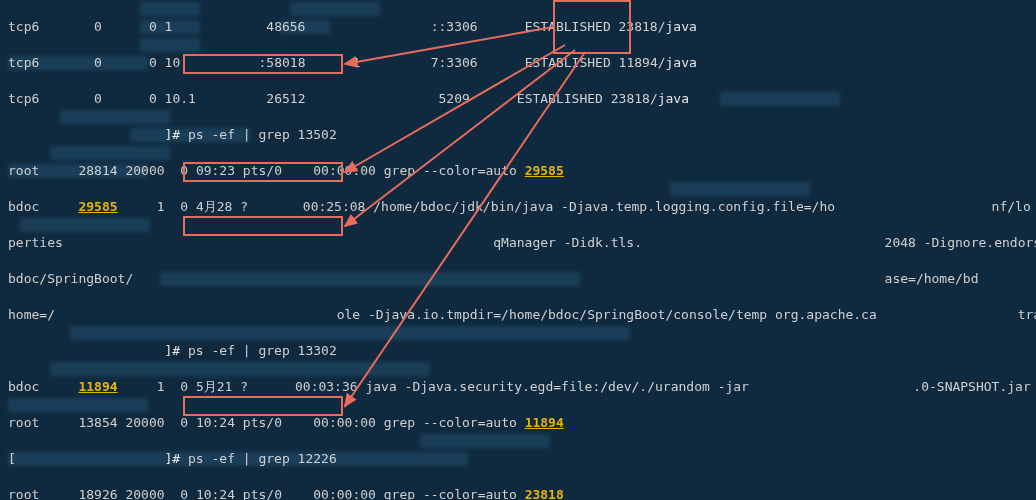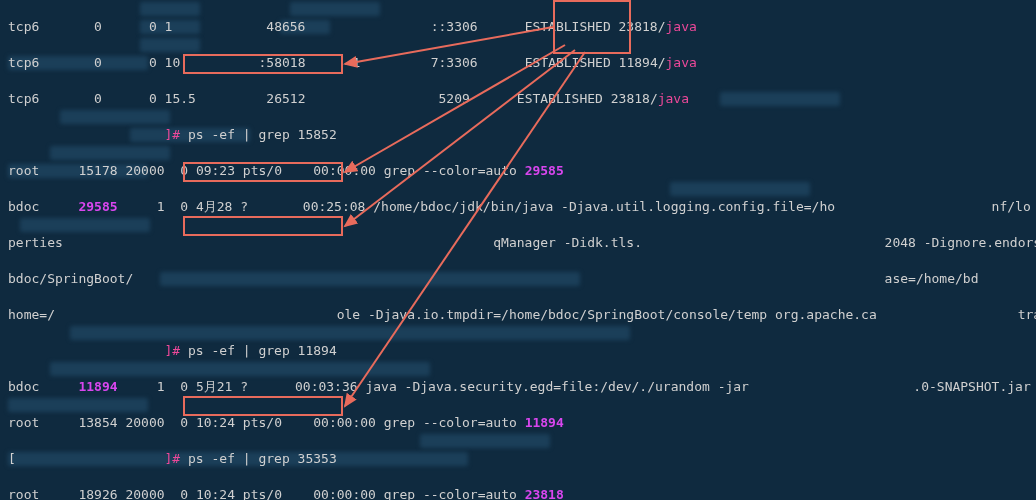--- a/index.html
+++ b/index.html
@@ -9,22 +9,22 @@
     font-family: "Consolas", "Monaco", monospace;
     font-size: 13px;
     line-height: 18px;
     width: 1036px;
     height: 500px;
     overflow: hidden;
     position: relative;
     white-space: pre;
   }
   .line { height: 18px; position: relative; }
-  .cyan { color: #ec4899; text-align: center; }
-  .red  { color: #d946ef; font-weight: bold; }
+  .cyan { color: #e5e5e5; text-align: center; }
+  .red  { color: #eab308; font-weight: bold; text-decoration: underline; }
   .hl-box {
     position: absolute;
     border: 2px solid #e86b5c;
     pointer-events: none;
     z-index: 5;
   }
   .blur {
     position: absolute;
     background: #1b3f59;
     filter: blur(2px);
@@ -47,31 +47,31 @@
   }
 </style>
 </head>
 <body>
 
 
 
 <div class="term">
 <div class="line"><span>tcp6</span>       <span>0</span>      <span>0</span> <span>1</span>            <span>48656</span>                :<span>:3306</span>      <span>ESTABLISHED</span> <span>23818</span>/<span class="cyan">java</span></div>
 <div class="line"><span>tcp6</span>       <span>0</span>      <span>0</span> <span>10.</span>         <span>:58018</span>      <span>1</span>         <span>7:3306</span>      <span>ESTABLISHED</span> <span>11894</span>/<span class="cyan">java</span></div>
-<div class="line"><span>tcp6</span>       <span>0</span>      <span>0</span> <span>15.5</span>         <span>26512</span>                 <span>5209</span>      <span>ESTABLISHED</span> <span>23818</span>/<span class="cyan">java</span></div>
-<div class="line">                    <span class="cyan">]#</span> <span>ps -ef | grep 15852</span></div>
-<div class="line"><span>root</span>     <span>15178</span> <span>20000</span>  <span>0</span> <span>09:23</span> <span>pts/0</span>    <span>00:00:00</span> <span>grep --color=auto </span><span class="red">29585</span></div>
-<div class="line"><span>bdoc</span>     <span class="red">29585</span>     <span>1</span>  <span>0</span> <span>4月28</span> <span>?</span>       <span>00:25:08</span> <span>/home/bdoc/jdk/bin/java -Djava.util.logging.config.file=/ho</span>                    <span>nf/lo</span></div>
+<div class="line"><span>tcp6</span>       <span>0</span>      <span>0</span> <span>10.1</span>         <span>26512</span>                 <span>5209</span>      <span>ESTABLISHED</span> <span>23818</span>/<span class="cyan">java</span></div>
+<div class="line">                    <span class="cyan">]#</span> <span>ps -ef | grep 13502</span></div>
+<div class="line"><span>root</span>     <span>28814</span> <span>20000</span>  <span>0</span> <span>09:23</span> <span>pts/0</span>    <span>00:00:00</span> <span>grep --color=auto </span><span class="red">29585</span></div>
+<div class="line"><span>bdoc</span>     <span class="red">29585</span>     <span>1</span>  <span>0</span> <span>4月28</span> <span>?</span>       <span>00:25:08</span> <span>/home/bdoc/jdk/bin/java -Djava.temp.logging.config.file=/ho</span>                    <span>nf/lo</span></div>
 <div class="line">perties                                                       qManager -Didk.tls.                               2048 -Dignore.endorsed.dirs= -classpath /home/</div>
 <div class="line">bdoc/SpringBoot/                                                                                                ase=/home/bd                                 ina.</div>
 <div class="line">home=/                                    ole -Djava.io.tmpdir=/home/bdoc/SpringBoot/console/temp org.apache.ca                  trap start</div>
-<div class="line">                    <span class="cyan">]#</span> <span>ps -ef | grep 11894</span></div>
+<div class="line">                    <span class="cyan">]#</span> <span>ps -ef | grep 13302</span></div>
 <div class="line"><span>bdoc</span>     <span class="red">11894</span>     <span>1</span>  <span>0</span> <span>5月21</span> <span>?</span>      <span>00:03:36</span> <span>java -Djava.security.egd=file:/dev/./urandom -jar</span>                     <span>.0-SNAPSHOT.jar</span></div>
 <div class="line"><span>root</span>     <span>13854</span> <span>20000</span>  <span>0</span> <span>10:24</span> <span>pts/0</span>    <span>00:00:00</span> <span>grep --color=auto </span><span class="red">11894</span></div>
-<div class="line">[                   <span class="cyan">]#</span> <span>ps -ef | grep 35353</span></div>
+<div class="line">[                   <span class="cyan">]#</span> <span>ps -ef | grep 12226</span></div>
 <div class="line"><span>root</span>     <span>18926</span> <span>20000</span>  <span>0</span> <span>10:24</span> <span>pts/0</span>    <span>00:00:00</span> <span>grep --color=auto </span><span class="red">23818</span></div>
 
 
 
 
 
 
 
 
 

